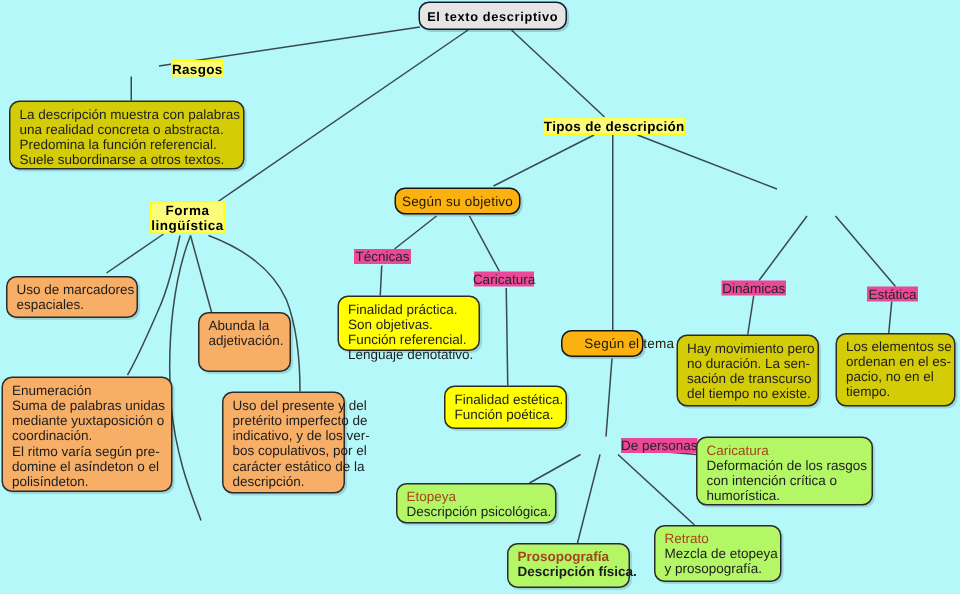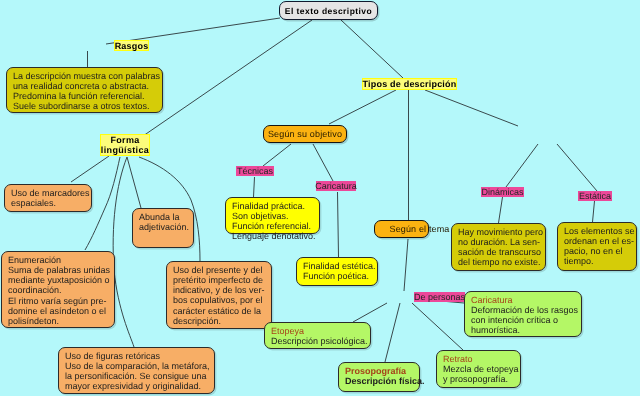--- a/index.html
+++ b/index.html
@@ -93,30 +93,26 @@
 Suele subordinarse a otros textos.</div>
     <div class="node k-box f-orange" style="left: 132px; top: 208px; width: 62px; height: 40px;">Abunda la
 adjetivación.</div>
     <div class="node k-box f-orange" style="left: 1px; top: 251px; width: 114px; height: 77px;">Enumeración
 Suma de palabras unidas
 mediante yuxtaposición o
 coordinación.
 El ritmo varía según pre-
 domine el asíndeton o el
 polisíndeton.</div>
-    <div class="node k-box f-orange" style="left: 148px; top: 261px; width: 106px; height: 68px; margin-left: 18px;">Uso del presente y del
+    <div class="node k-box f-orange" style="left: 148px; top: 261px; width: 82px; height: 68px;">Uso del presente y del
 pretérito imperfecto de
 indicativo, y de los ver-
 bos copulativos, por el
 carácter estático de la
 descripción.</div>
-    <div class="node k-box f-orange" style="left: 58px; top: 347px; width: 157px; height: 47px;">Uso de figuras retóricas
-Uso de la comparación, la metáfora,
-la personificación. Se consigue una
-mayor expresividad y originalidad.</div>
     <div class="node k-box f-yellow" style="left: 205px; top: 197px; width: 95px; height: 37px; margin-left: 20px;">Finalidad práctica.
 Son objetivas.
 Función referencial.
 Lenguaje denotativo.</div>
     <div class="node k-box f-yellow" style="left: 296px; top: 257px; width: 82px; height: 29px;">Finalidad estética.
 Función poética.</div>
     <div class="node k-box f-olive" style="left: 451px; top: 223px; width: 95px; height: 48px;">Hay movimiento pero
 no duración. La sen-
 sación de transcurso
 del tiempo no existe.</div>

